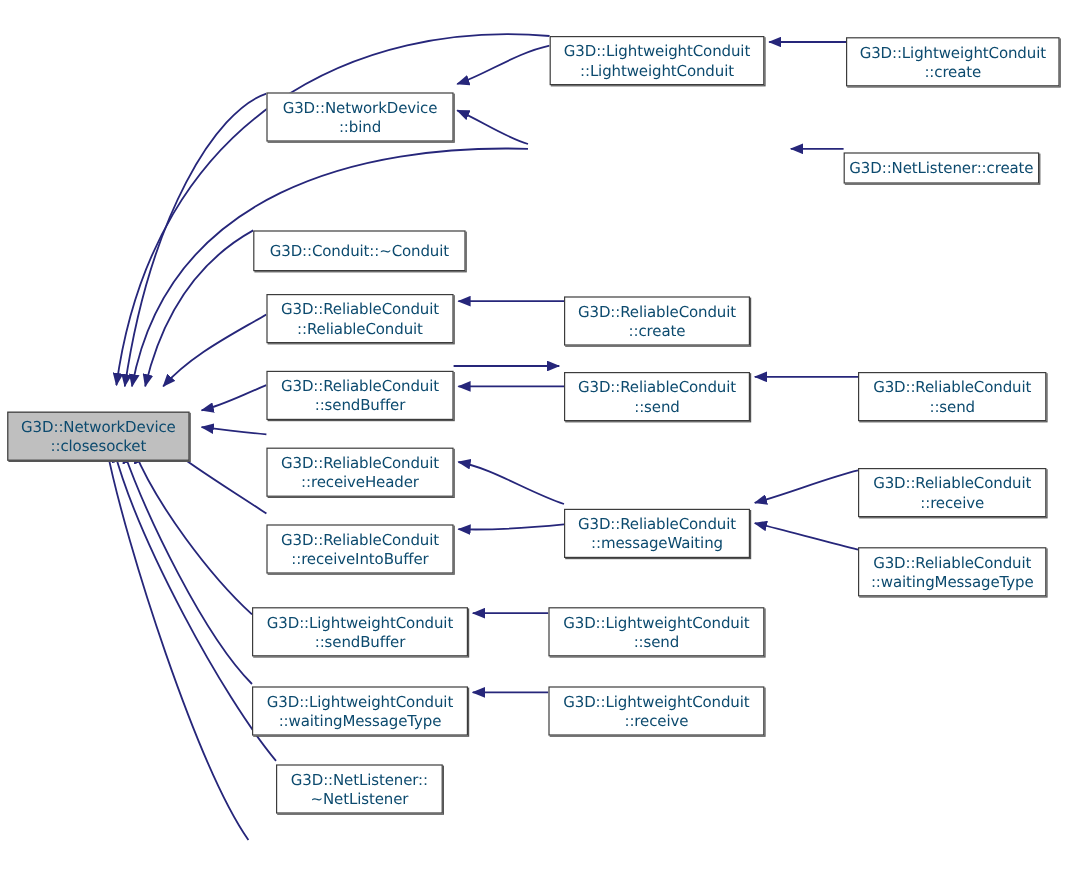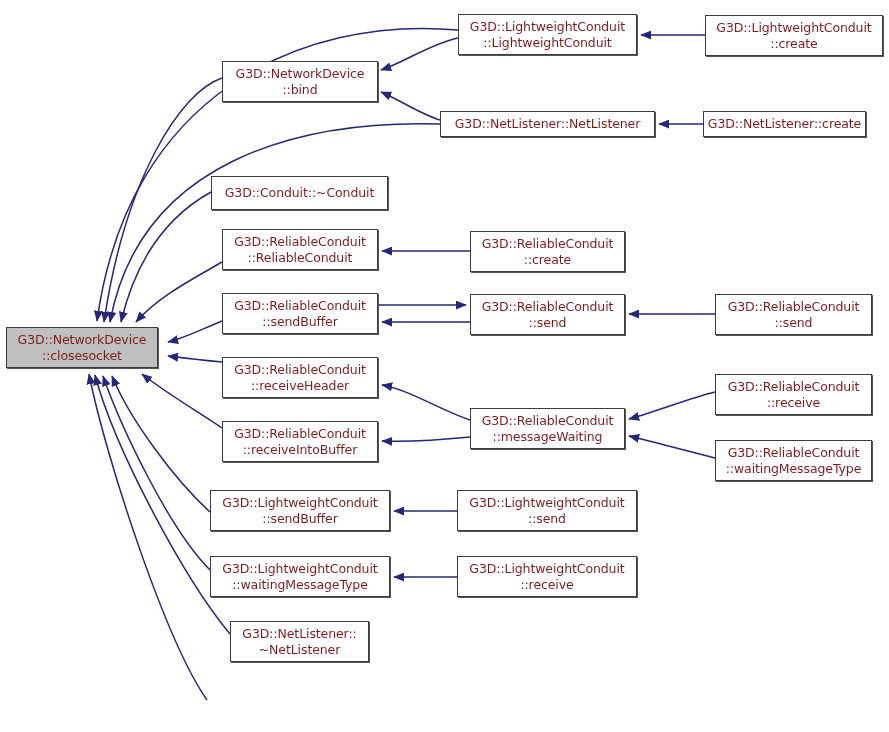--- a/index.html
+++ b/index.html
@@ -5,24 +5,24 @@
   html,body{margin:0;padding:0;background:#ffffff;}
   body{width:889px;height:732px;overflow:hidden;
        font-family:"DejaVu Sans","Liberation Sans",sans-serif;}
   #canvas{position:relative;width:889px;height:732px;}
   svg#edges{position:absolute;left:0;top:0;width:889px;height:732px;}
   .node{position:absolute;box-sizing:border-box;
         border:1px solid #3c3c3c;
         background:#ffffff;
         display:flex;align-items:center;justify-content:center;
         text-align:center;
-        font-size:12.5px;line-height:1.28;color:#7f1d1d;
+        font-size:12.5px;line-height:1.28;color:#0c4a6e;
         letter-spacing:-0.1px;
         box-shadow:1px 1px 0 0 #555;
-        z-index:5;}
+        z-index:5;margin-top:16px;}
   .node.focus{background:#bfbfbf;}
   .node span{display:block;padding:0 3px;white-space:pre-line;}
 </style>
 </head>
 <body>
 
 <div id="canvas">
   <svg id="edges" viewBox="0 0 889 732" xmlns="http://www.w3.org/2000/svg">
     <defs>
       <marker id="ah" markerWidth="11" markerHeight="9" refX="10.2" refY="4.5" orient="auto" markerUnits="userSpaceOnUse">
@@ -70,23 +70,20 @@
     <span>G3D::NetworkDevice
 ::bind</span>
     </div>
   <div class="node" style="left:458px;top:14px;width:179px;height:41px;">
     <span>G3D::LightweightConduit
 ::LightweightConduit</span>
     </div>
   <div class="node" style="left:705px;top:15px;width:178px;height:41px;">
     <span>G3D::LightweightConduit
 ::create</span>
-    </div>
-  <div class="node" style="left:440px;top:111px;width:215px;height:26px;">
-    <span>G3D::NetListener::NetListener</span>
     </div>
   <div class="node" style="left:703px;top:111px;width:163px;height:26px;">
     <span>G3D::NetListener::create</span>
     </div>
   <div class="node" style="left:211px;top:176px;width:177px;height:34px;">
     <span>G3D::Conduit::~Conduit</span>
     </div>
   <div class="node" style="left:222px;top:229px;width:156px;height:41px;">
     <span>G3D::ReliableConduit
 ::ReliableConduit</span>

